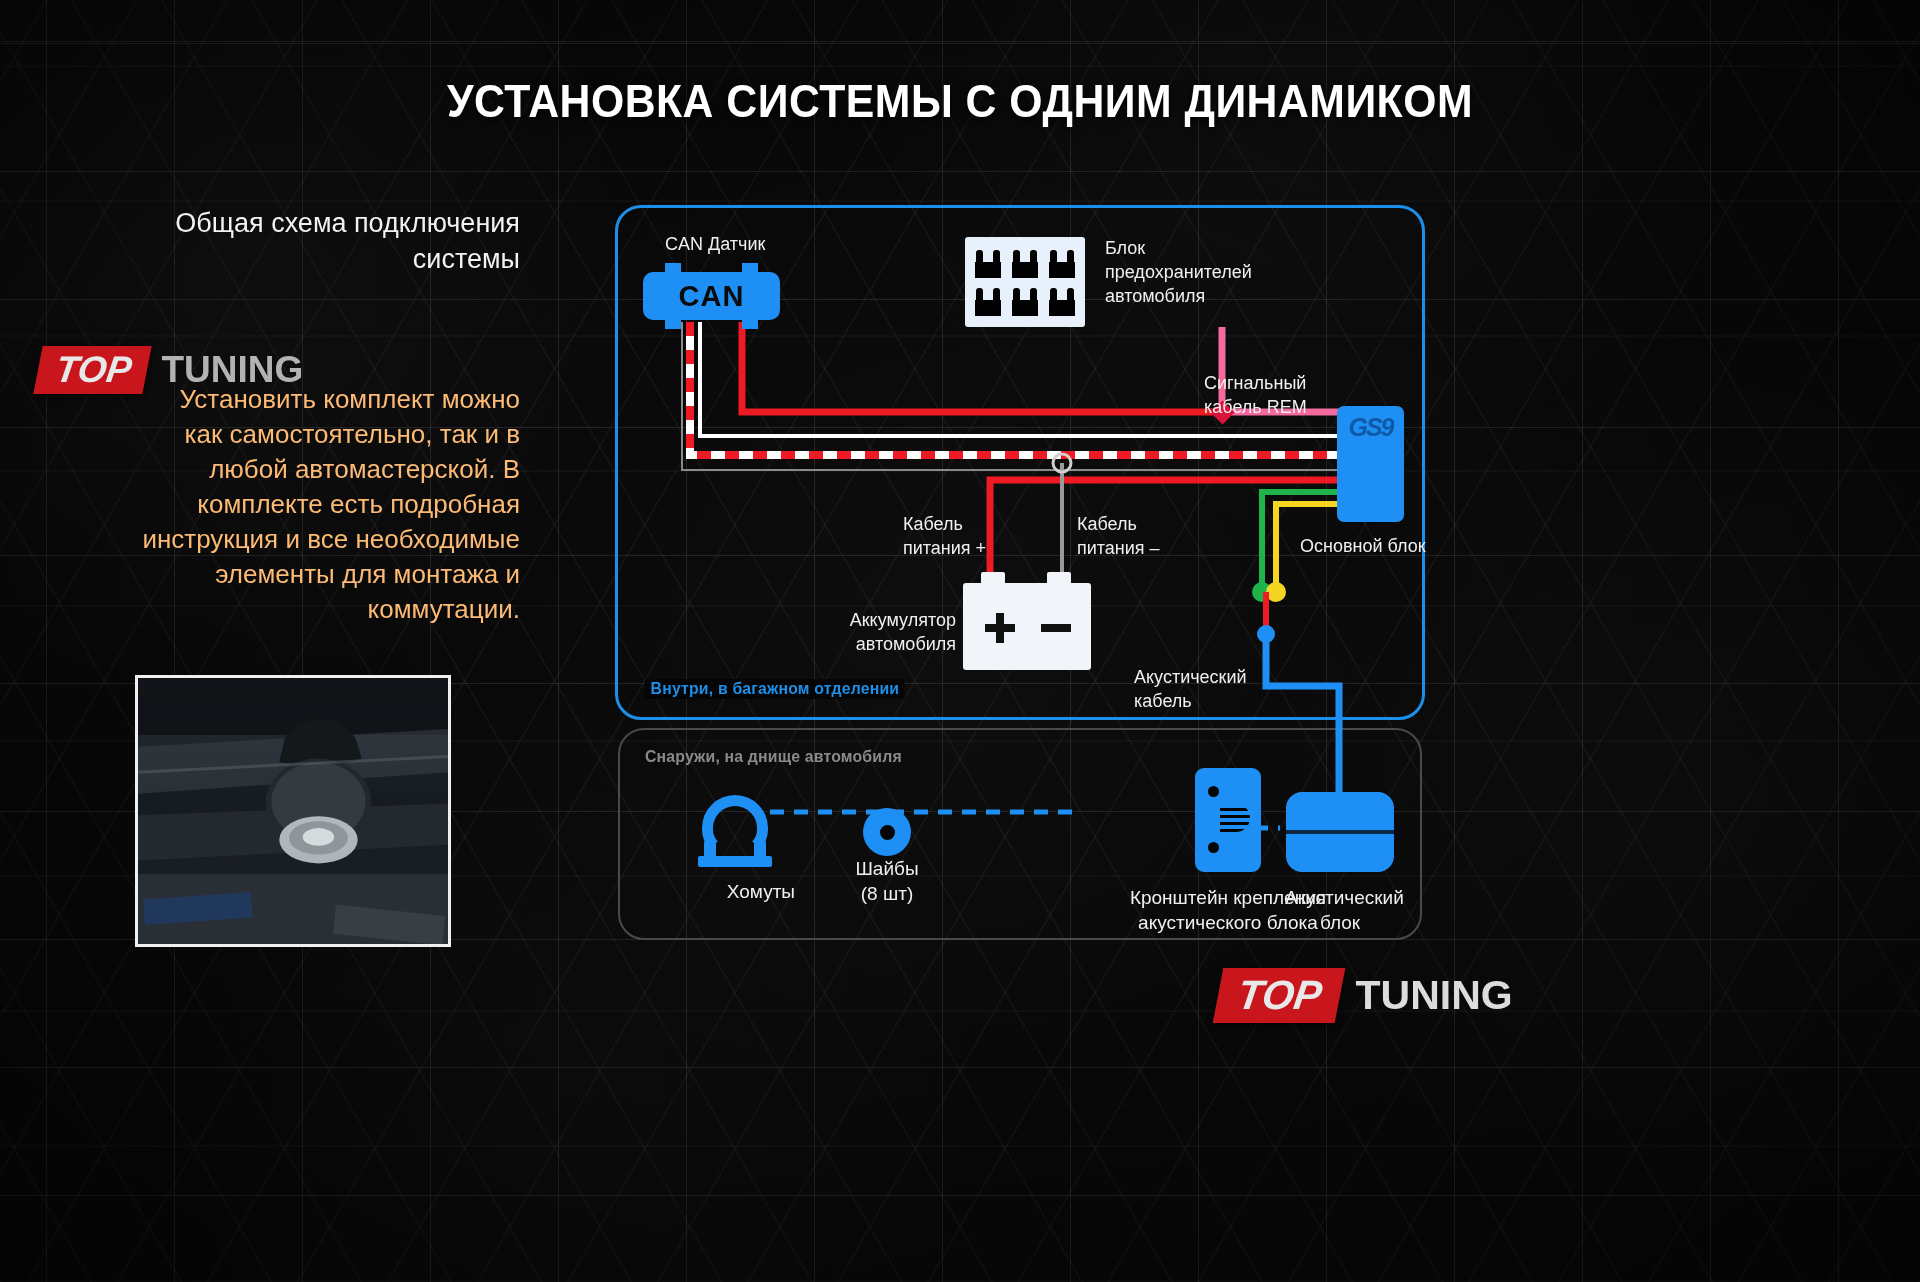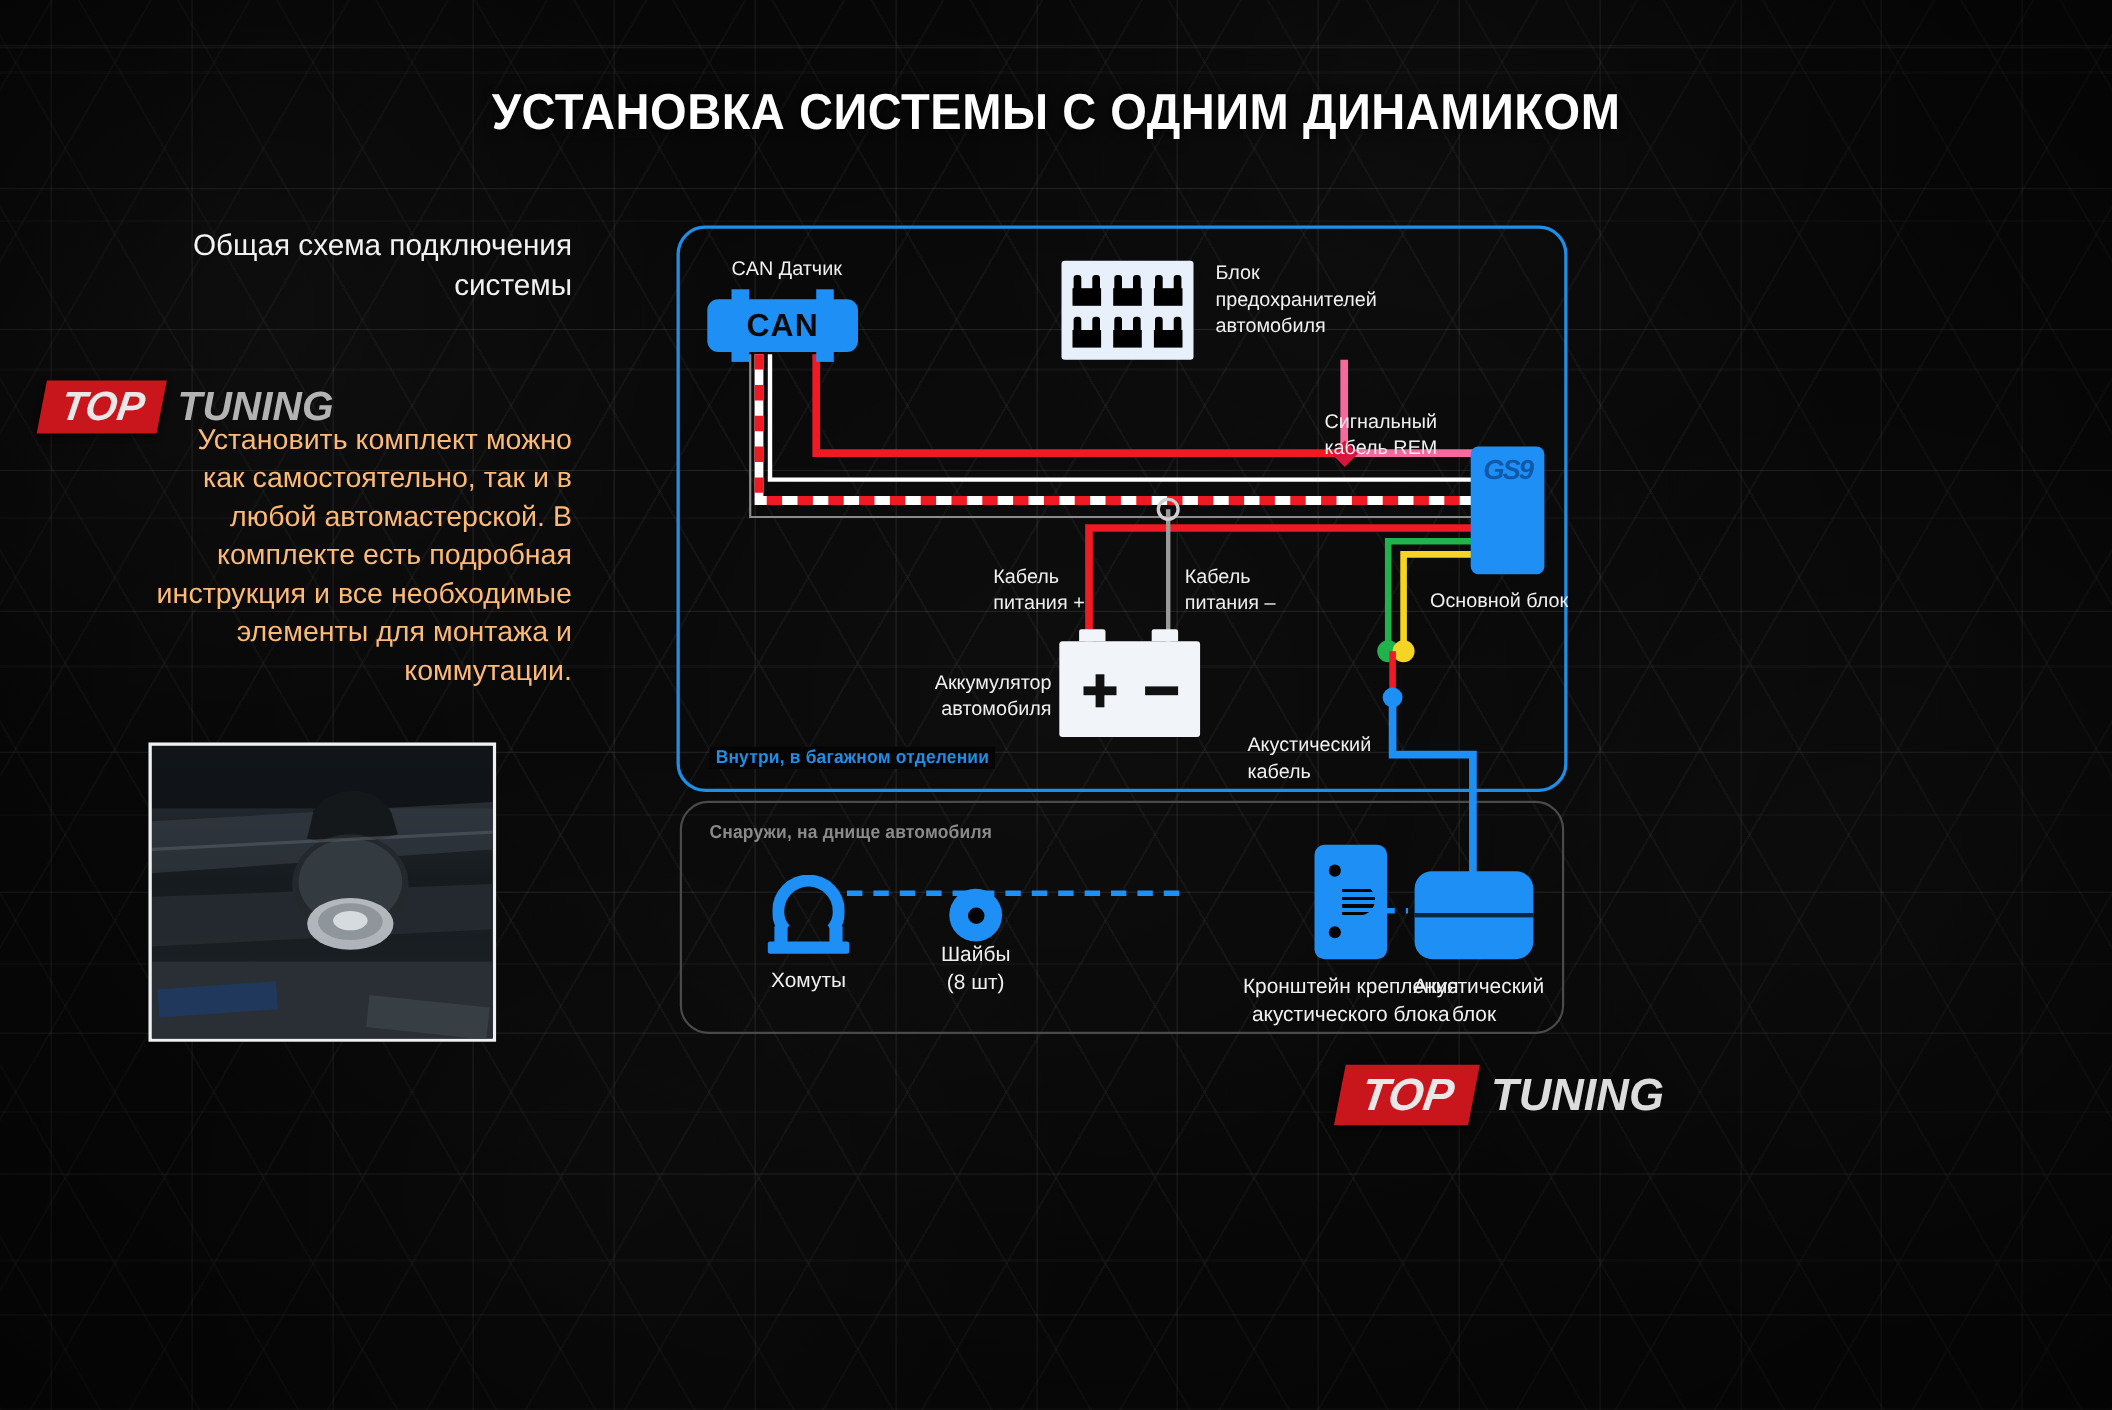--- a/index.html
+++ b/index.html
@@ -64,21 +64,21 @@
   .logo { position:absolute; left:38px; top:344px; display:flex; align-items:center; height:52px; }
   .logo-top {
     position:relative; background:#c9161c; color:#e8e8e8;
     font-weight:bold; font-style:italic; font-size:37px; letter-spacing:0px;
     padding:3px 16px 3px 18px;
     transform: skewX(-11deg);
     box-shadow: 0 2px 6px rgba(0,0,0,0.7);
   }
   .logo-top span { display:inline-block; transform: skewX(11deg) skewX(-8deg); }
   .logo-tuning {
-    margin-left:14px; color:#b3b3b3; font-weight:bold; font-style:italic;
+    margin-left:14px; color:#b3b3b3; font-weight:bold; 
     font-size:37px; letter-spacing:0px;
   }
 
   .body-text {
     position:absolute; left:140px; top:382px; width:380px;
     text-align:right; color:#fdba74;
     font-size:26px; line-height:35px; font-weight:300;
   }
 
   .photo {
@@ -381,21 +381,21 @@
   <div class="panel-label-inside">Внутри, в багажном отделении</div>
   <div class="panel-label-outside">Снаружи, на днище автомобиля</div>
 
   <div class="icon-slot" style="left:675px; top:795px; width:120px;">
     <div class="clamp">
       <div class="ring"></div>
         <div class="tabL"></div>
         <div class="tabR"></div>
         <div class="bar"></div>
     </div>
-    <div class="icon-cap" style="margin-top:12px;">
+    <div class="icon-cap" style="margin-top:12px;text-align:right;">
       <div>Хомуты</div>
     </div>
   </div>
 
   <div class="icon-slot" style="left:827px; top:808px; width:120px;">
     <div class="washer"></div>
     <div class="icon-cap" style="">
       <div>Шайбы</div>
       <div>(8 шт)</div>
     </div>

